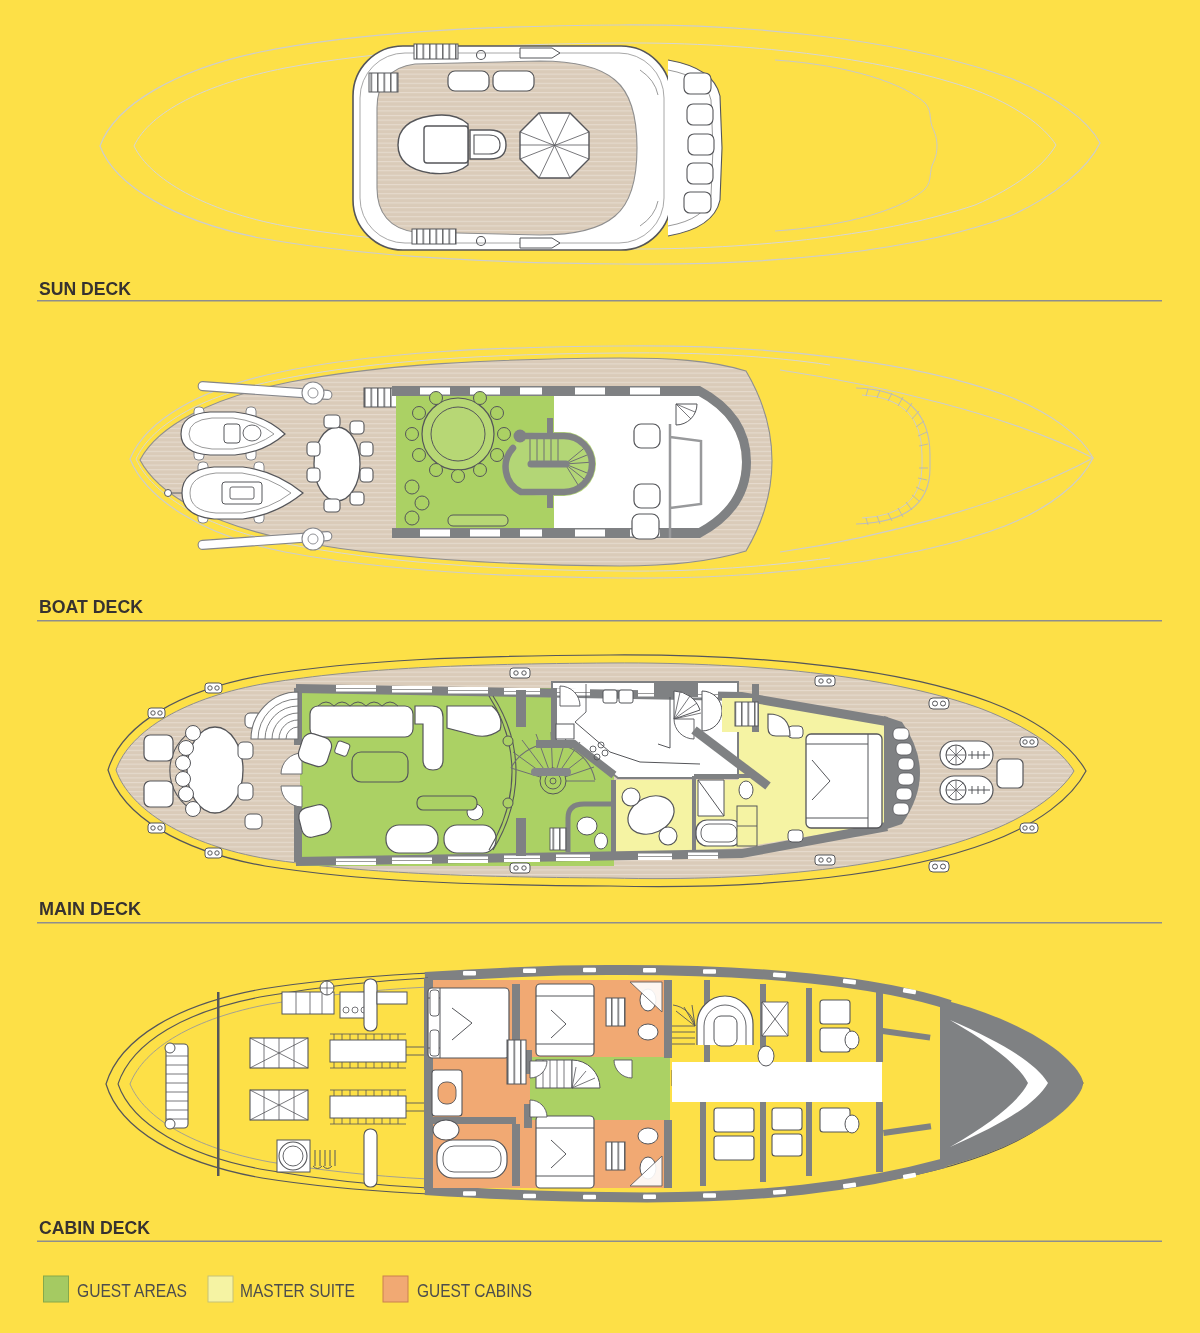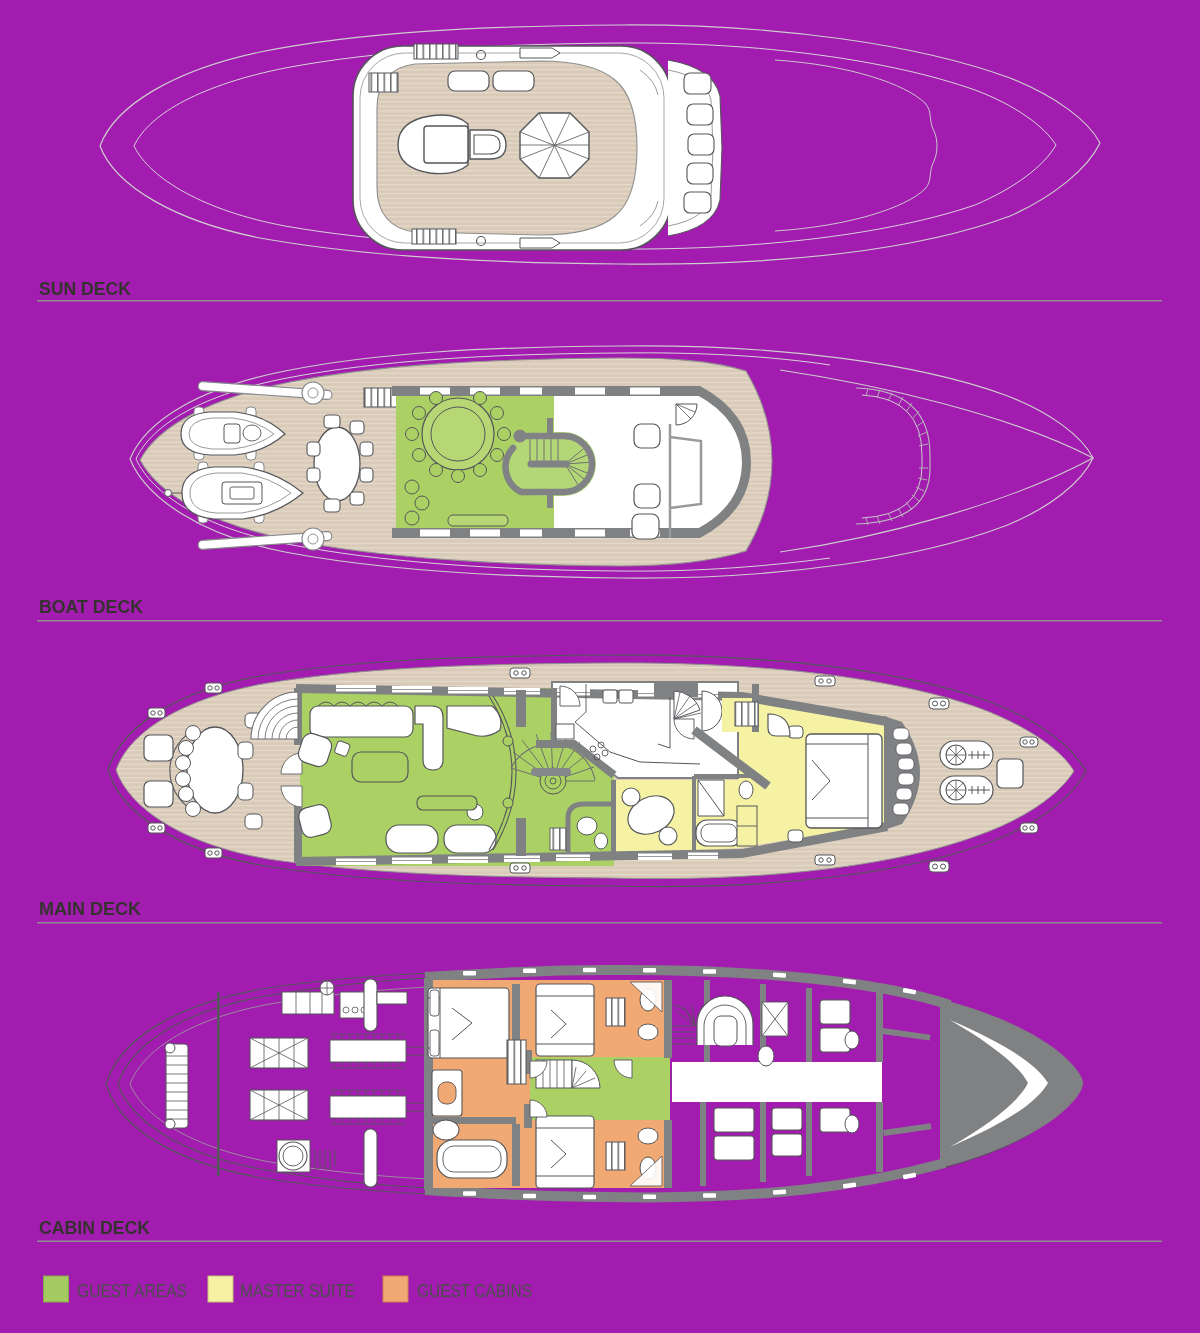--- a/index.html
+++ b/index.html
@@ -1,16 +1,16 @@
 <!DOCTYPE html>
 <html><head>
 <meta charset="utf-8">
 <style>
 html,body{margin:0;padding:0;background:#fff;}
-#page{position:relative;width:1200px;height:1333px;background:#a21caf;overflow:hidden;}
+#page{position:relative;width:1200px;height:1333px;background:#fde047;overflow:hidden;}
 svg{position:absolute;left:0;top:0;}
 .decklbl{font-family:"Liberation Sans",sans-serif;font-weight:bold;font-size:18px;fill:#363230;}
 .leglbl{font-family:"Liberation Sans",sans-serif;font-size:18.5px;fill:#4d4d4d;}
 </style>
 </head>
 <body>
 <div id="page">
 <svg width="1200" height="1333" viewBox="0 0 1200 1333" fill="none">
 <defs>
 <pattern id="plank" width="6" height="4.6" patternUnits="userSpaceOnUse">

